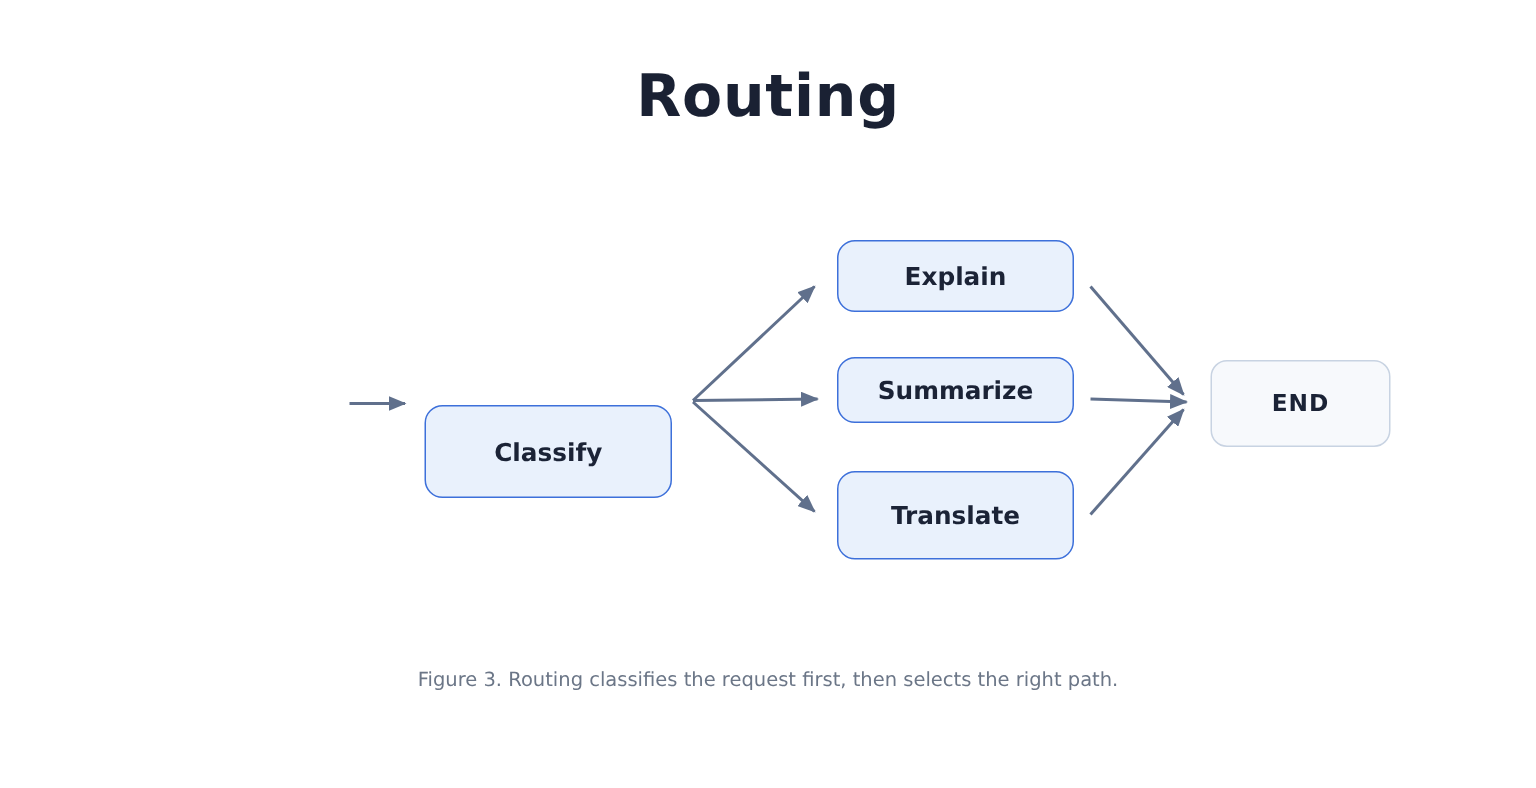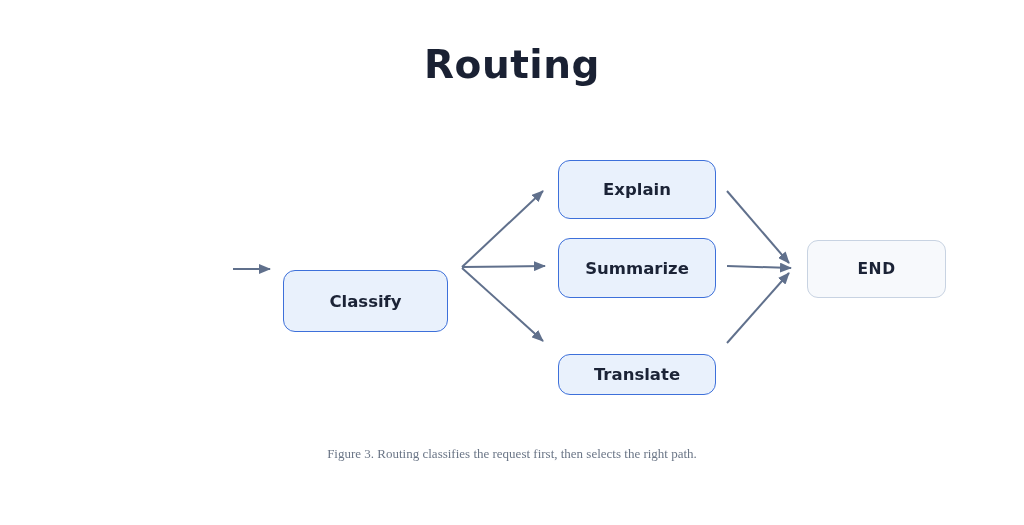--- a/index.html
+++ b/index.html
@@ -60,34 +60,33 @@
     letter-spacing: 0.6px;
   }
   .node.action {
     background: var(--action-bg, #e9f1fc);
     border: 1.5px solid var(--action-border, #3d70da);
     border-radius: 12px;
     font-size: 16.5px;
   }
   .node-start     { left: 78px;  top: 240px; width: 138px; height: 58px; }
   .node-classify  { left: 283px; top: 238px; width: 165px; height: 62px; margin-top: 32px; }
-  .node-explain   { left: 558px; top: 160px; width: 158px; height: 59px; }
-  .node-summarize { left: 558px; top: 238px; width: 158px; height: 60px; }
-  .node-translate { left: 558px; top: 314px; width: 158px; height: 41px; margin-top: 40px; }
-  .node-end       { left: 807px; top: 240px; width: 139px; height: 58px; }
+  .node-explain   { left: 558px; top: 160px; width: 158px; height: 48px; }
+  .node-summarize { left: 558px; top: 238px; width: 158px; height: 44px; }
+  .node-translate { left: 558px; top: 314px; width: 158px; height: 59px; }
+  .node-end       { left: 807px; top: 240px; width: 120px; height: 58px; }
   .figure-caption {
     position: absolute;
     top: 446px;
     left: 0;
     width: 1024px;
     margin: 0;
     text-align: center;
     font-size: 13px;
     color: var(--caption-text, #6b7687);
-    font-family: Liberation Serif, serif;
   }
 </style>
 </head>
 <body>
 
 <div class="canvas">
 
   <h1 class="diagram-title">Routing</h1>
 
   <svg class="edges" viewBox="0 0 1024 525" xmlns="http://www.w3.org/2000/svg">

